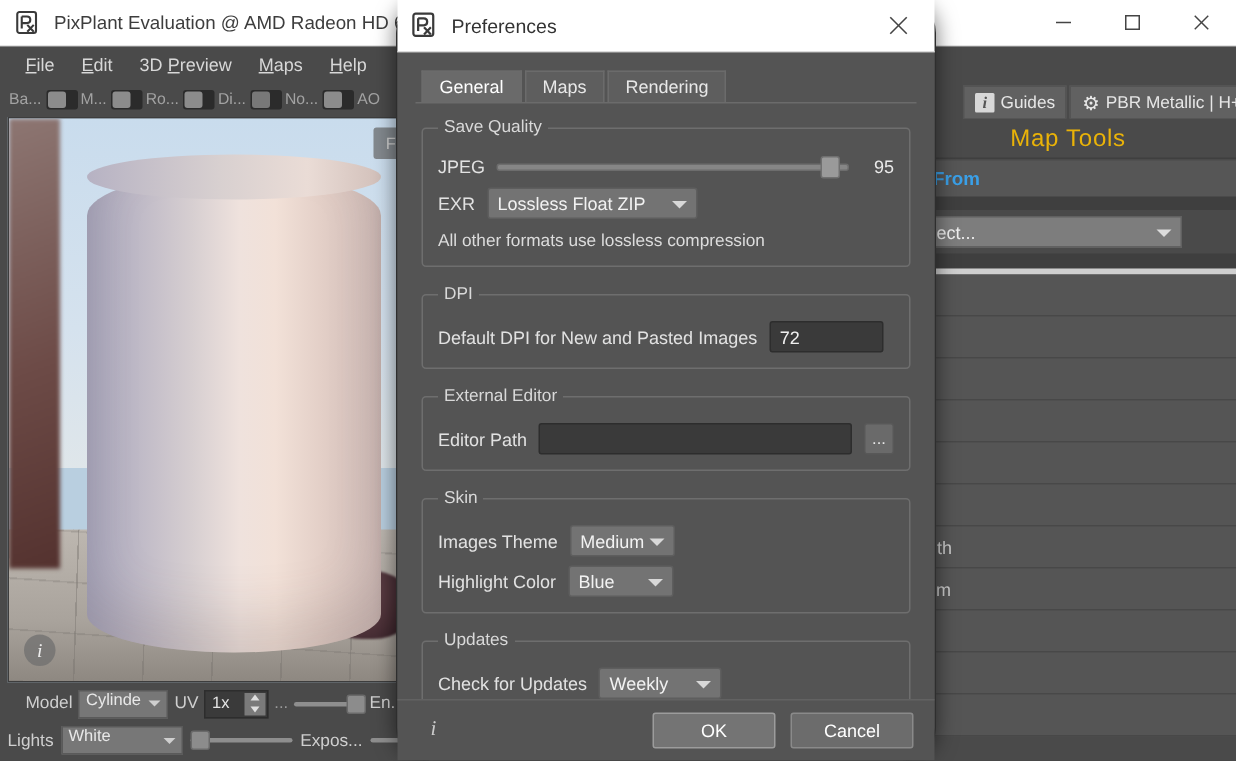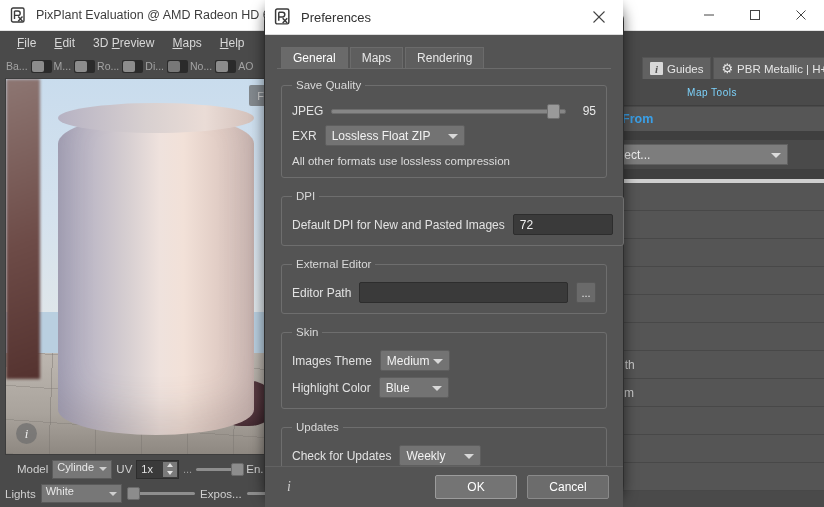--- a/index.html
+++ b/index.html
@@ -199,21 +199,21 @@
     white-space: nowrap;
   }
   .ico-i {
     width: 13px; height: 13px; background: #d8d8d8; color: #555;
     font-family: "Liberation Serif", serif; font-size: 11px; font-style: italic;
     display: flex; align-items: center; justify-content: center;
     border-radius: 1px; font-weight: bold;
   }
   .rp-title {
     position: absolute; left: 0; top: 26px; width: 224px; height: 26px;
-    background: #4a4a4a; color: #7dd3fc; font-size: 10px;
+    background: #4a4a4a; color: #eab308; font-size: 16px;
     display: flex; align-items: center; justify-content: center;
     letter-spacing: .5px;
     border-bottom: 1px solid #3f3f3f;
   }
   .rp-copyfrom {
     position: absolute; left: 0; top: 53px; width: 224px; height: 25px;
     background: #565656;
     display: flex; align-items: center;
     color: #3aa0e8; font-size: 12.5px; font-weight: bold;
     padding-left: 4px;
@@ -574,21 +574,21 @@
               <i class="car"></i>
             </span>
           </div>
           <div class="note">All other formats use lossless compression</div>
         </fieldset>
 
         <fieldset class="grp">
           <legend>DPI</legend>
           <div class="row">
             <span class="lbl">Default DPI for New and Pasted Images</span>
-            <span class="txtin" style="width:100px">72</span>
+            <span class="txtin" style="width:76px">72</span>
           </div>
         </fieldset>
 
         <fieldset class="grp">
           <legend>External Editor</legend>
           <div class="row">
             <span class="lbl">Editor Path</span>
             <span class="txtin" style="flex:1"></span>
             <span class="dotsbtn">...</span>
           </div>

